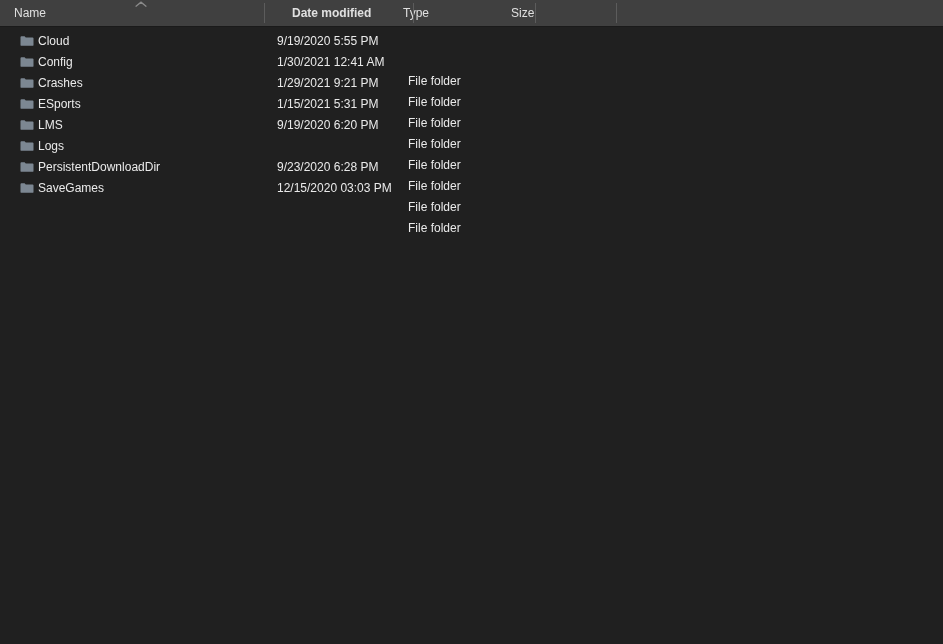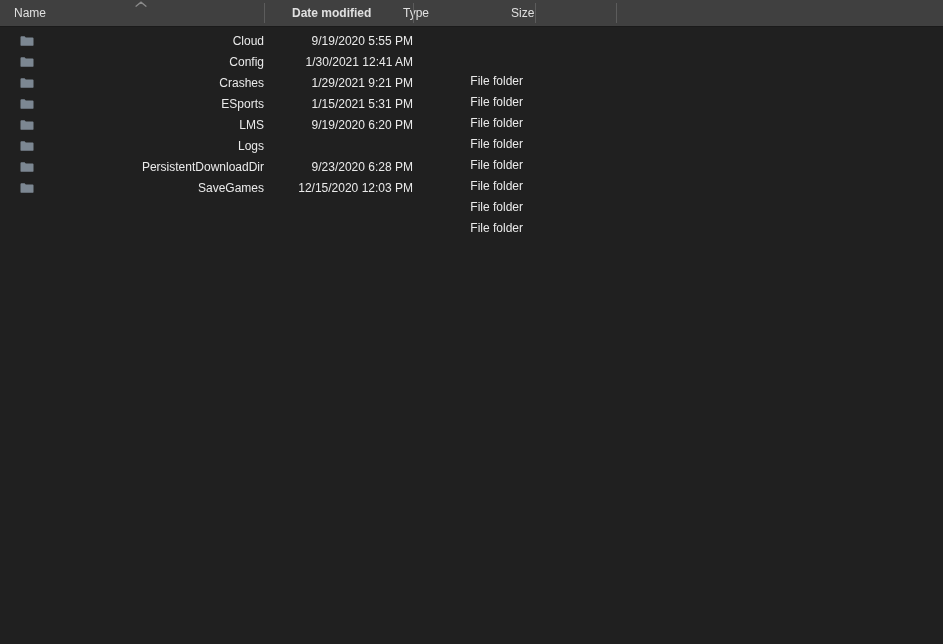--- a/index.html
+++ b/index.html
@@ -93,21 +93,20 @@
   .cell {
     position: absolute;
     top: 0;
     height: 21px;
     line-height: 21px;
     font-size: 12px;
     color: #eaeaea;
     white-space: nowrap;
     overflow: hidden;
     box-sizing: border-box;
-    text-align: right;
   }
   .cell-name {
     left: 20px;
     width: 244px;
     padding-left: 18px;
   }
   .cell-date {
     left: 277px;
     width: 136px;
   }
@@ -235,19 +234,19 @@
         <div class="cell cell-date">9/23/2020 6:28 PM</div>
         <div class="cell cell-type">File folder</div>
         <div class="cell cell-size"></div>
       </div>
       <div class="file-row">
         <div class="cell cell-name"><span class="folder-icon">
             <svg width="14" height="12" viewBox="0 0 14 12" xmlns="http://www.w3.org/2000/svg">
               <path d="M0.5 2.2 C0.5 1.7 0.9 1.3 1.4 1.3 H4.6 L5.8 2.4 H12.6 C13.1 2.4 13.5 2.8 13.5 3.3 V9.9 C13.5 10.4 13.1 10.8 12.6 10.8 H1.4 C0.9 10.8 0.5 10.4 0.5 9.9 Z" fill="#7c8792"></path>
             </svg>
           </span><span>SaveGames</span></div>
-        <div class="cell cell-date">12/15/2020 12:03 PM</div>
+        <div class="cell cell-date">12/15/2020 03:03 PM</div>
         <div class="cell cell-type">File folder</div>
         <div class="cell cell-size"></div>
       </div>
     </div>
 
 </div>
 
 </body></html>

